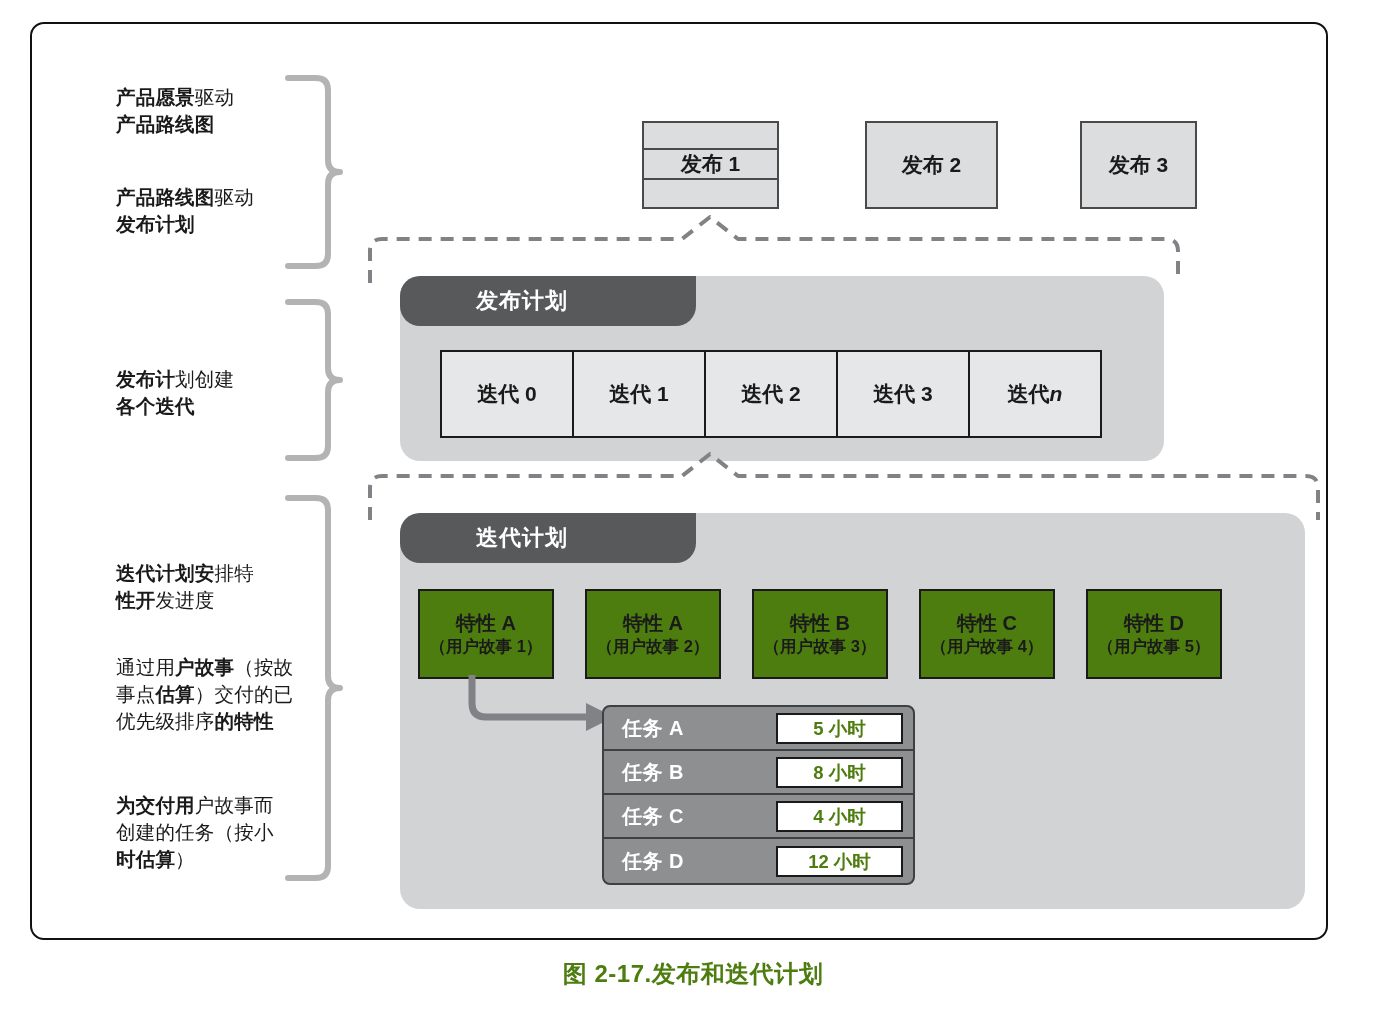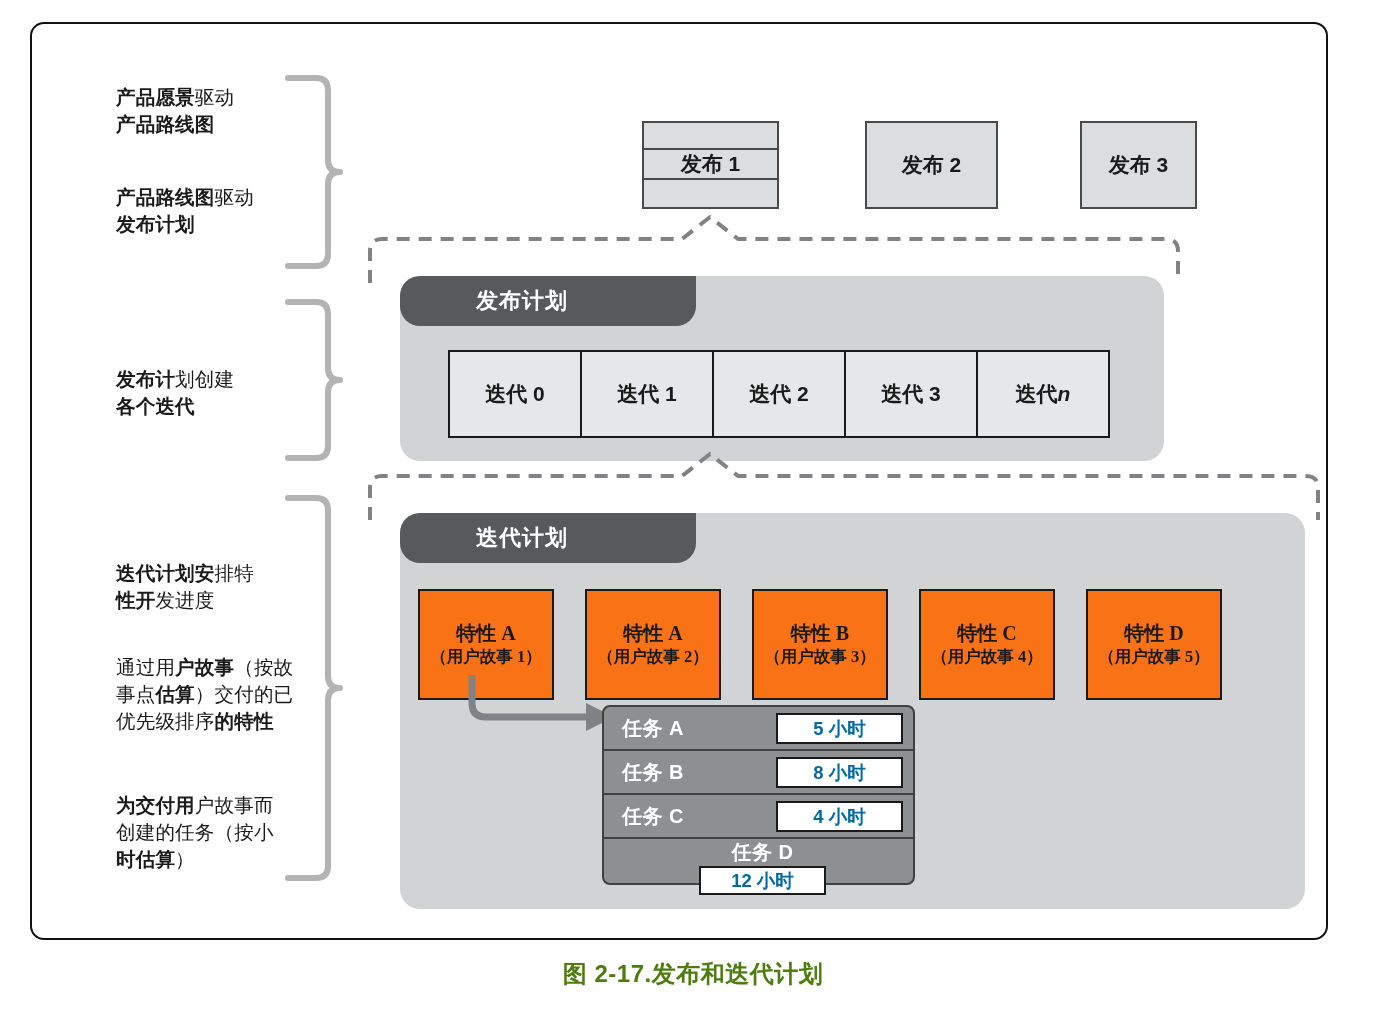--- a/index.html
+++ b/index.html
@@ -58,49 +58,49 @@
   #release-plan-panel .panel-tab{width:296px;}
   #iteration-plan-panel .panel-tab{width:296px;}
 
   
   .iter-row{position:absolute;left:36px;top:74px;display:flex;}
   .iter-cell{
     width:134px;height:88px;background:#e6e7e8;border:2px solid #1a1a1a;
     margin-left:-2px;box-sizing:border-box;display:flex;align-items:center;
     justify-content:center;font-size:21px;font-weight:700;color:#1a1a1a;
   }
-  .iter-cell:first-child{margin-left:12px;align-items:center;}
+  .iter-cell:first-child{margin-left:4px;align-items:center;}
   .iter-cell i{font-style:italic;}
 
   
   .feat-row{position:absolute;left:18px;top:76px;display:flex;gap:31px;}
   .feat{
-    width:136px;height:111px;background:#f97316;border:2px solid #1a1a1a;
+    width:136px;height:90px;background:#4d7c0f;border:2px solid #1a1a1a;
     box-sizing:border-box;display:flex;flex-direction:column;align-items:center;
-    justify-content:center;color:#1a1a1a;font-family:Liberation Serif, serif;
+    justify-content:center;color:#1a1a1a;
   }
   .feat .t1{font-size:20px;font-weight:700;line-height:1.25;}
   .feat .t2{font-size:16.5px;font-weight:700;line-height:1.3;margin-top:0;}
 
   
   .task-block{
     position:absolute;left:202px;top:192px;width:313px;
     background:#8d8f91;border:2.5px solid #3f4042;border-radius:8px;
     box-sizing:border-box;padding:0 0;
   }
   .task-row{
     height:44px;display:flex;align-items:center;
     border-bottom:2px solid #3f4042;padding:0 10px 0 18px;box-sizing:border-box;
   }
-  .task-row:last-child{border-bottom:none;flex-direction:column;}
+  .task-row:last-child{border-bottom:none;}
   .task-label{color:#ffffff;font-size:20px;font-weight:700;flex:1;letter-spacing:.5px;}
   .task-est{
     background:#fff;border:2px solid #1a1a1a;box-sizing:border-box;
     width:127px;height:31px;display:flex;align-items:center;justify-content:center;
-    font-size:18.5px;font-weight:700;color:#0369a1;
+    font-size:18.5px;font-weight:700;color:#4d7c0f;
   }
 
   
   .connector{position:absolute;pointer-events:none;}
 
   
   .caption{
     position:absolute;left:0;top:958px;width:1386px;text-align:center;
     font-size:24px;font-weight:700;color:#4d7c0f;letter-spacing:.5px;
   }

